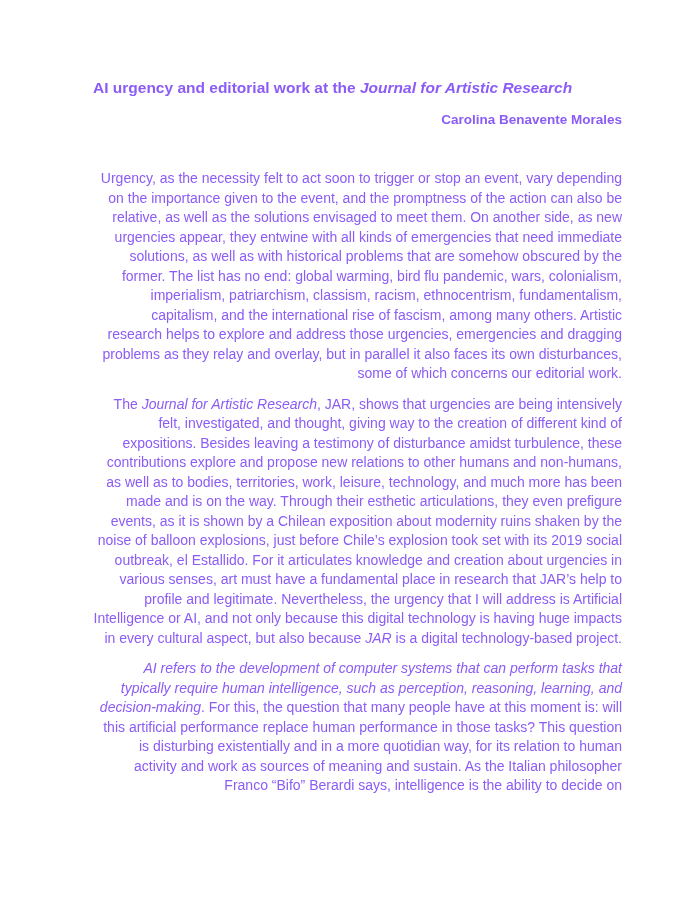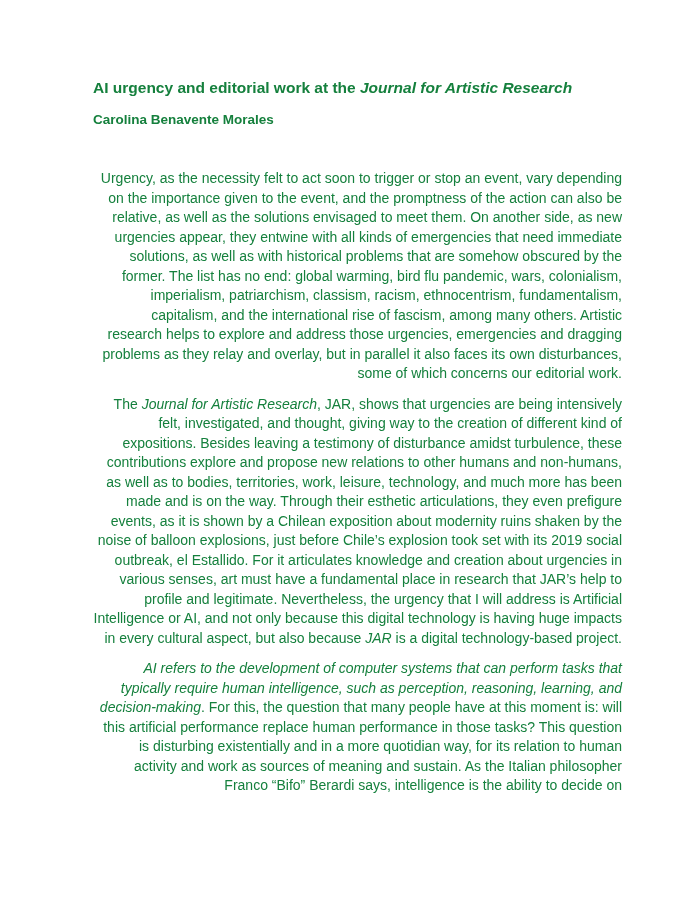--- a/index.html
+++ b/index.html
@@ -8,34 +8,35 @@
     background: #ffffff;
   }
   .page {
     position: relative;
     width: 694px;
     height: 898px;
     background: #ffffff;
     box-sizing: border-box;
     padding: 78px 72px 0 93px;
     font-family: "Liberation Sans", sans-serif;
-    color: #15803d;
+    color: #8b5cf6;
     overflow: hidden;
   }
   .doc-title {
     font-size: 15.5px;
     font-weight: 700;
     line-height: 20px;
     margin: 0 0 13px 0;
   }
   .doc-author {
     font-size: 13.5px;
     font-weight: 700;
     line-height: 18px;
     margin: 0 0 40px 0;
+    text-align: right;
   }
   .doc-body p {
     font-size: 14px;
     line-height: 19.5px;
     margin: 0 0 11px 0;
     text-align: right;
   }
   .it {
     font-style: italic;
   }

